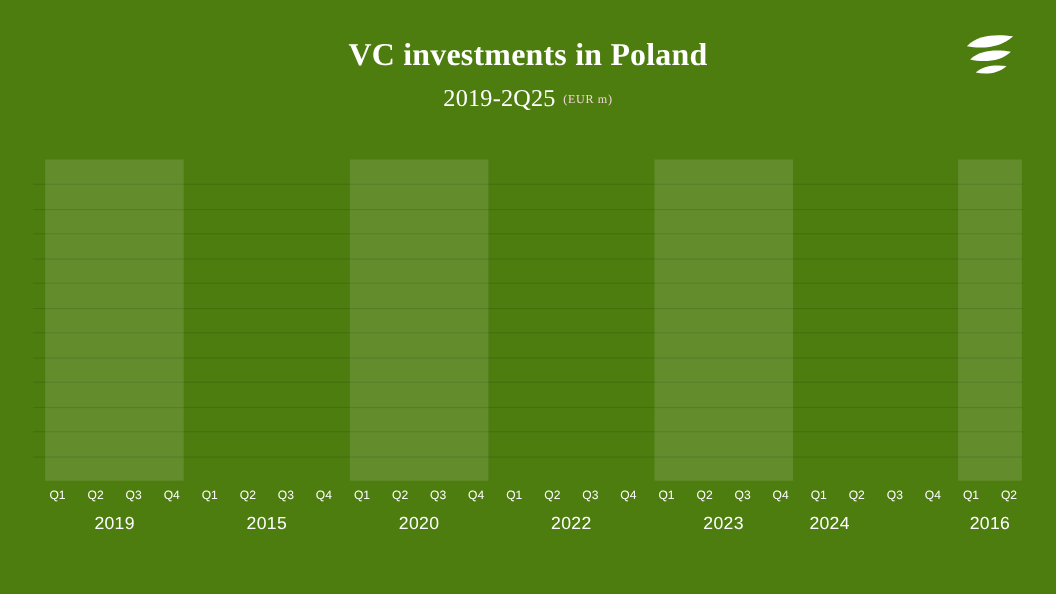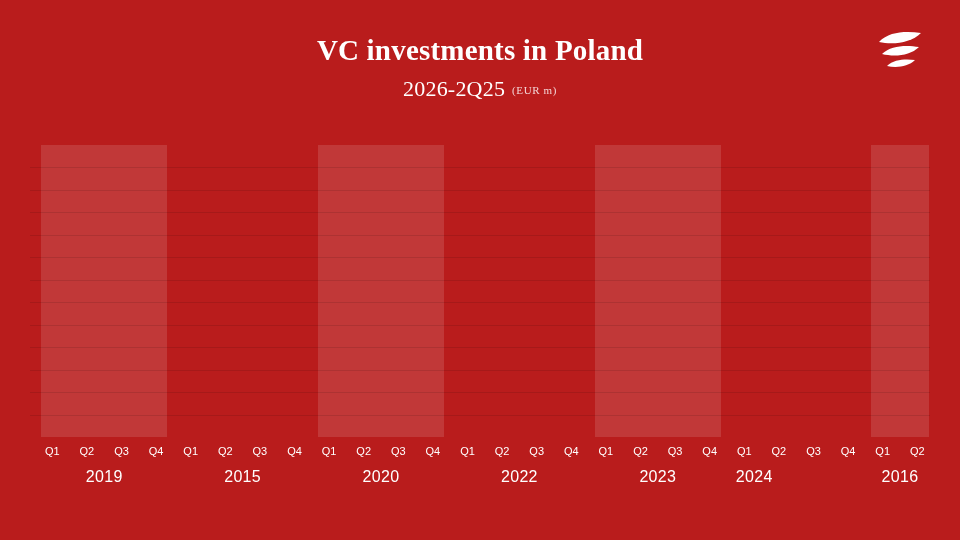--- a/index.html
+++ b/index.html
@@ -9,21 +9,21 @@
   body {
     width: 960px;
     height: 540px;
     overflow: hidden;
     font-family: "Liberation Sans", sans-serif;
   }
   #slide {
     position: relative;
     width: 960px;
     height: 540px;
-    background: #b91c1c;
+    background: #4d7c0f;
     overflow: hidden;
   }
 
   
   #header {
     position: absolute;
     left: 0;
     top: 0;
     width: 960px;
     height: 120px;
@@ -126,21 +126,21 @@
   }
 </style>
 </head>
 <body>
 
 <div id="slide">
 
   <div id="header">
     <div id="title">VC investments in Poland</div>
     <div id="subtitle-row">
-      <span id="subtitle">2026-2Q25</span><span id="unit">(EUR m)</span>
+      <span id="subtitle">2019-2Q25</span><span id="unit">(EUR m)</span>
     </div>
   </div>
 
   <div id="logo">
     <svg viewBox="0 0 46 42" width="46" height="42" aria-hidden="true">
       <path d="M2 13 C12 2, 30 2, 44 4 C34 14, 16 16, 2 13 Z" fill="#ffffff"></path>
       <path d="M5 25 C14 16, 30 16, 42 18 C33 27, 17 28, 5 25 Z" fill="#ffffff"></path>
       <path d="M10 37 C17 30, 29 30, 38 31 C31 38, 19 39, 10 37 Z" fill="#ffffff"></path>
     </svg>
   </div>

